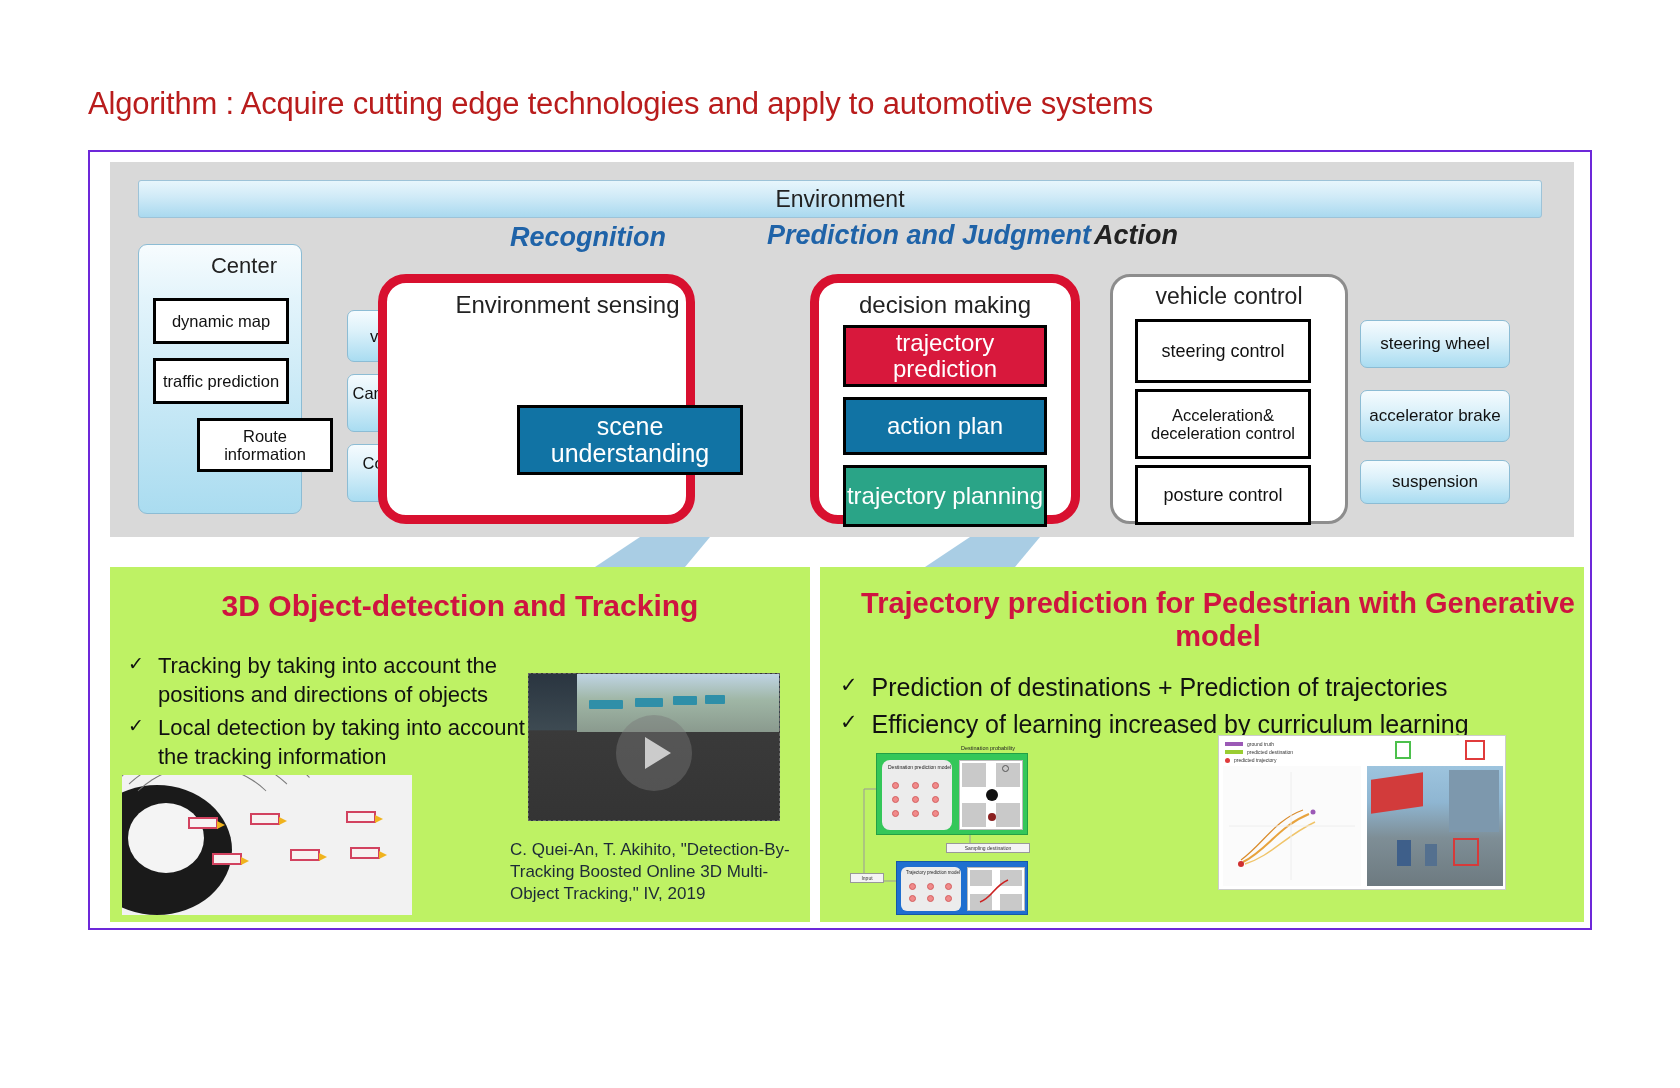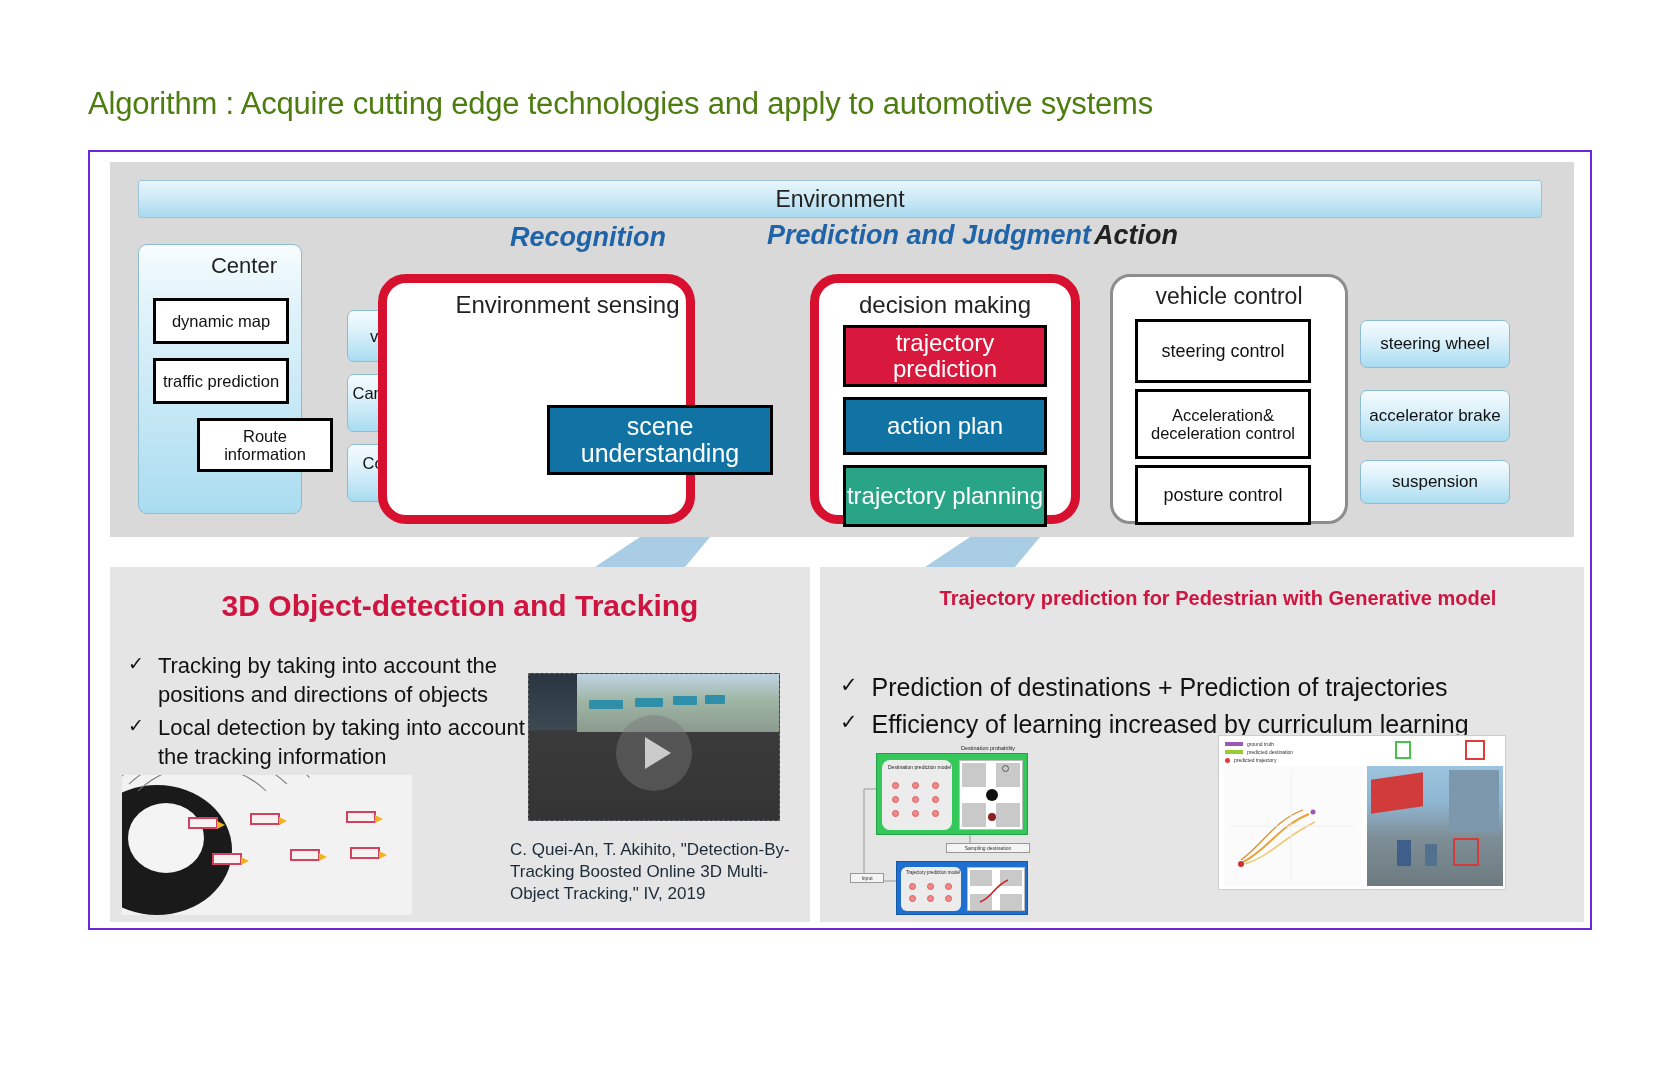--- a/index.html
+++ b/index.html
@@ -8,21 +8,21 @@
     width:1680px; height:1088px;
     background:#ffffff;
     font-family:"Liberation Sans", sans-serif;
     overflow:hidden;
     position:relative;
   }
 
   
   #slide-title {
     position:absolute; left:88px; top:86px;
-    font-size:31px; color:#4d7c0f; letter-spacing:-0.2px;
+    font-size:31px; color:#b91c1c; letter-spacing:-0.2px;
     white-space:nowrap;
   }
 
   
   #slide-frame {
     position:absolute; left:88px; top:150px;
     width:1504px; height:780px;
     border:2px solid #6d28d9; background:#ffffff;
   }
 
@@ -103,21 +103,21 @@
   
   .algo-block {
     position:absolute;
     border:3px solid #000;
     display:flex; align-items:center; justify-content:center;
     text-align:center; color:#ffffff; line-height:1.1;
   }
   #algo-env-aware   { left:130px; top:48px; width:226px; height:62px;
                       background:#d8183c; font-size:25px; }
   #algo-scene       { left:130px; top:122px; width:226px; height:70px;
-                      background:#1173a4; font-size:25px;margin-left:30px; }
+                      background:#1173a4; font-size:25px; }
   #algo-traj-pred   { left:24px;  top:42px; width:204px; height:62px;
                       background:#d8183c; font-size:24px; }
   #algo-action-plan { left:24px;  top:114px; width:204px; height:58px;
                       background:#1173a4; font-size:24px; }
   #algo-traj-plan   { left:24px;  top:182px; width:204px; height:62px;
                       background:#2aa487; font-size:24px; }
 
   
   #group-vehicle {
     position:absolute; left:1000px; top:112px;
@@ -144,32 +144,32 @@
     display:flex; align-items:center; justify-content:center;
     text-align:center; font-size:17px; color:#111; line-height:1.14;
   }
   #act-0 { top:158px; height:48px; }
   #act-1 { top:228px; height:52px; }
   #act-2 { top:298px; height:44px; }
 
   
   .callout {
     position:absolute; top:415px; height:355px;
-    background:#e5e5e5;
+    background:#bef264;
   }
   #callout-left  { left:20px;  width:700px; }
   #callout-right { left:730px; width:764px; }
 
   .callout-title {
     position:absolute; left:0; width:100%;
     text-align:center; font-weight:bold; color:#cf1440;
     line-height:1.15;
   }
   #callout-left .callout-title  { top:22px; font-size:30px; }
-  #callout-right .callout-title { top:20px; font-size:20px;padding-left:32px; }
+  #callout-right .callout-title { top:20px; font-size:29px;padding-left:32px; }
 
   .bullets { position:absolute; }
   #bullets-left  { left:18px; top:84px; width:410px; }
   #bullets-right { left:20px; top:104px; width:740px; }
 
   .bullet { display:flex; margin-bottom:4px; color:#111; }
   .bullet .tick { flex:0 0 auto; margin-right:14px; font-size:19px; line-height:1.32; }
   .bullet .btext { line-height:1.32; }
   #bullets-left  .btext { font-size:22px; }
   #bullets-right .btext { font-size:25px; }

